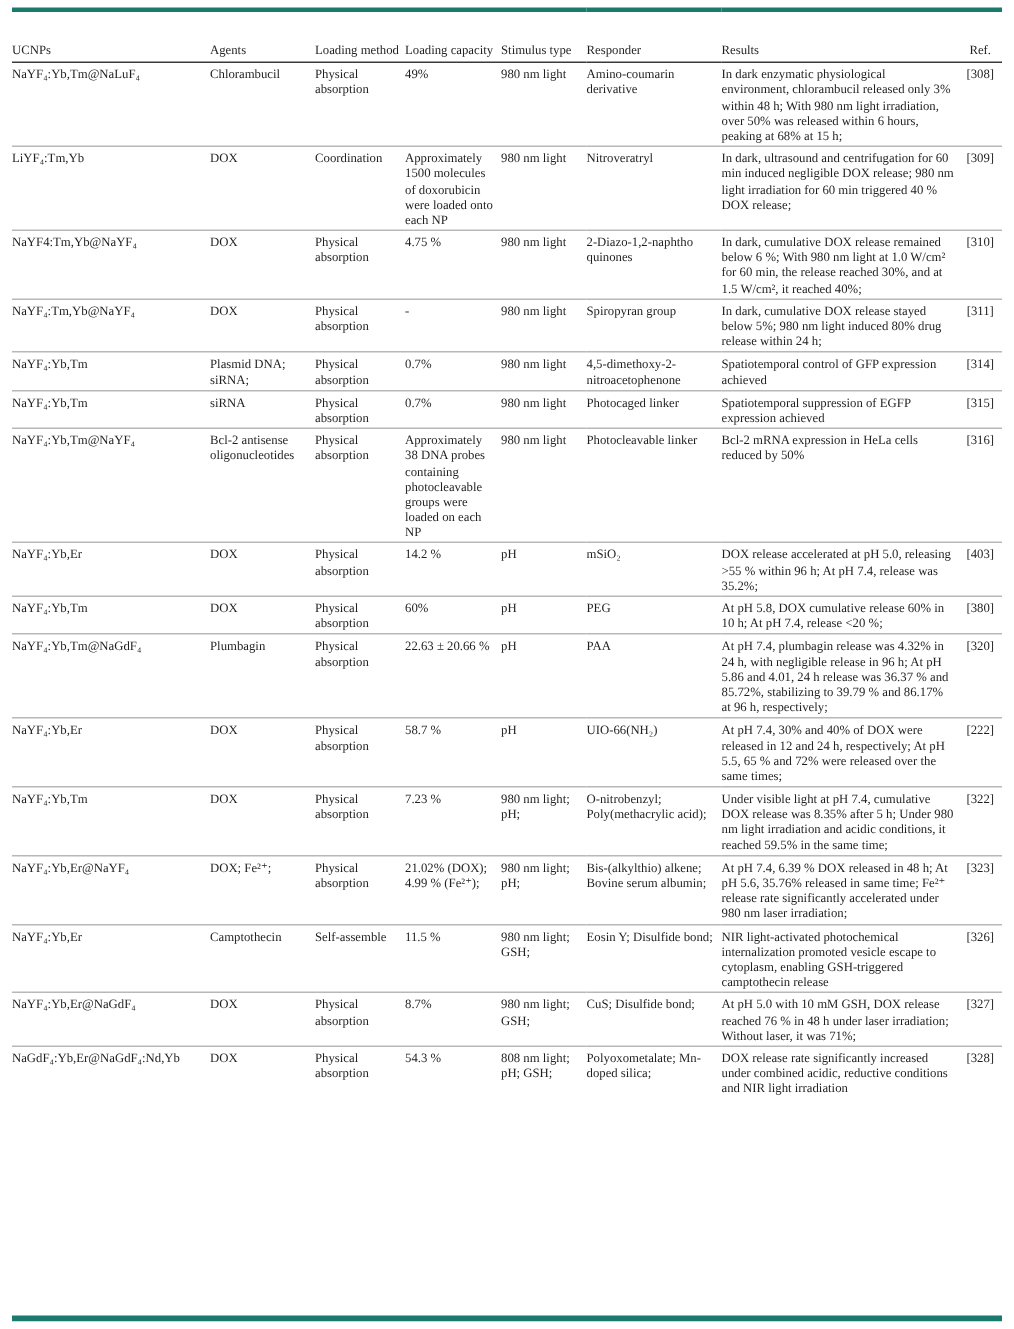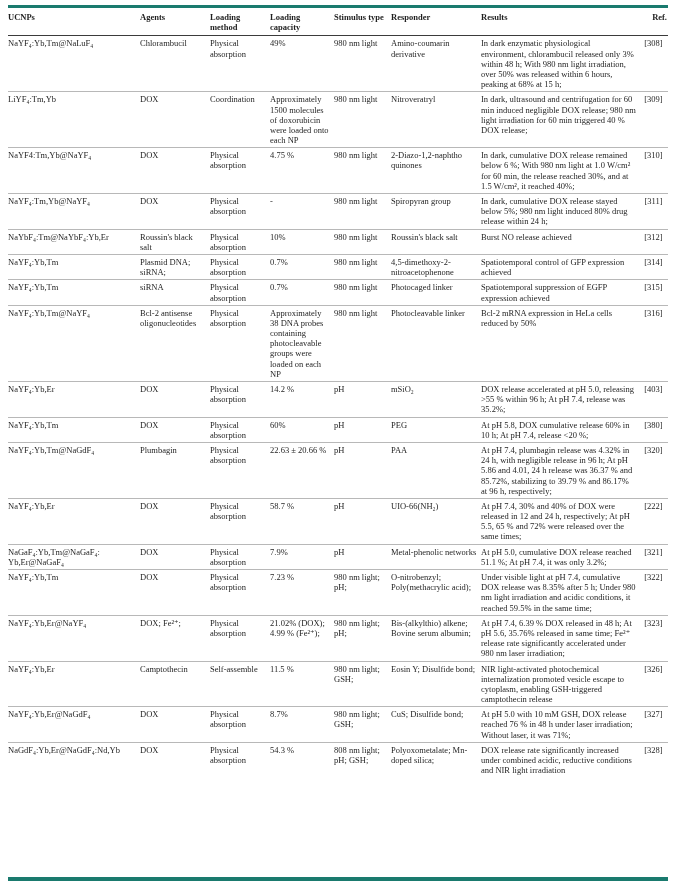--- a/index.html
+++ b/index.html
@@ -33,27 +33,27 @@
   col.c-ucnp      { width: 132px; }
   col.c-agent     { width: 70px; }
   col.c-method    { width: 60px; }
   col.c-capacity  { width: 64px; }
   col.c-stimulus  { width: 57px; }
   col.c-responder { width: 90px; }
   col.c-results   { width: 159px; }
   col.c-ref       { width: 28px; }
   th {
     text-align: left;
-    font-weight: bold;
+    font-weight: normal;
     vertical-align: top;
-    padding: 4px 4px 3px 0;
+    padding: 20px 4px 3px 0;
     border-bottom: 1.5px solid #3b3b3b;
     font-size: 8.5px;
   }
-  th.ref-h { text-align: right; padding-right: 1px; }
+  th.ref-h { text-align: center; padding-right: 1px; }
   td {
     vertical-align: top;
     padding: 2px 4px 2px 0;
     border-bottom: 1px solid #b8b8b8;
     overflow-wrap: break-word;
     word-wrap: break-word;
   }
   td.ref-cell { text-align: center; padding-right: 1px; }
   tbody tr:last-child td { border-bottom: none; }
   .bottom-rule {
@@ -137,30 +137,20 @@
         <td>NaYF₄:Tm,Yb@NaYF₄</td>
         <td>DOX</td>
         <td>Physical absorption</td>
         <td>-</td>
         <td>980 nm light</td>
         <td>Spiropyran group</td>
         <td>In dark, cumulative DOX release stayed below 5%; 980 nm light induced 80% drug release within 24 h;</td>
         <td class="ref-cell">[311]</td>
       </tr>
         <tr>
-        <td>NaYbF₄:Tm@NaYbF₄:Yb,Er</td>
-        <td>Roussin's black salt</td>
-        <td>Physical absorption</td>
-        <td>10%</td>
-        <td>980 nm light</td>
-        <td>Roussin's black salt</td>
-        <td>Burst NO release achieved</td>
-        <td class="ref-cell">[312]</td>
-      </tr>
-        <tr>
         <td>NaYF₄:Yb,Tm</td>
         <td>Plasmid DNA; siRNA;</td>
         <td>Physical absorption</td>
         <td>0.7%</td>
         <td>980 nm light</td>
         <td>4,5-dimethoxy-2-nitroacetophenone</td>
         <td>Spatiotemporal control of GFP expression achieved</td>
         <td class="ref-cell">[314]</td>
       </tr>
         <tr>
@@ -215,30 +205,20 @@
       </tr>
         <tr>
         <td>NaYF₄:Yb,Er</td>
         <td>DOX</td>
         <td>Physical absorption</td>
         <td>58.7 %</td>
         <td>pH</td>
         <td>UIO-66(NH₂)</td>
         <td>At pH 7.4, 30% and 40% of DOX were released in 12 and 24 h, respectively; At pH 5.5, 65 % and 72% were released over the same times;</td>
         <td class="ref-cell">[222]</td>
-      </tr>
-        <tr>
-        <td>NaGaF₄:Yb,Tm@NaGaF₄: Yb,Er@NaGaF₄</td>
-        <td>DOX</td>
-        <td>Physical absorption</td>
-        <td>7.9%</td>
-        <td>pH</td>
-        <td>Metal-phenolic networks</td>
-        <td>At pH 5.0, cumulative DOX release reached 51.1 %; At pH 7.4, it was only 3.2%;</td>
-        <td class="ref-cell">[321]</td>
       </tr>
         <tr>
         <td>NaYF₄:Yb,Tm</td>
         <td>DOX</td>
         <td>Physical absorption</td>
         <td>7.23 %</td>
         <td>980 nm light; pH;</td>
         <td>O-nitrobenzyl; Poly(methacrylic acid);</td>
         <td>Under visible light at pH 7.4, cumulative DOX release was 8.35% after 5 h; Under 980 nm light irradiation and acidic conditions, it reached 59.5% in the same time;</td>
         <td class="ref-cell">[322]</td>

